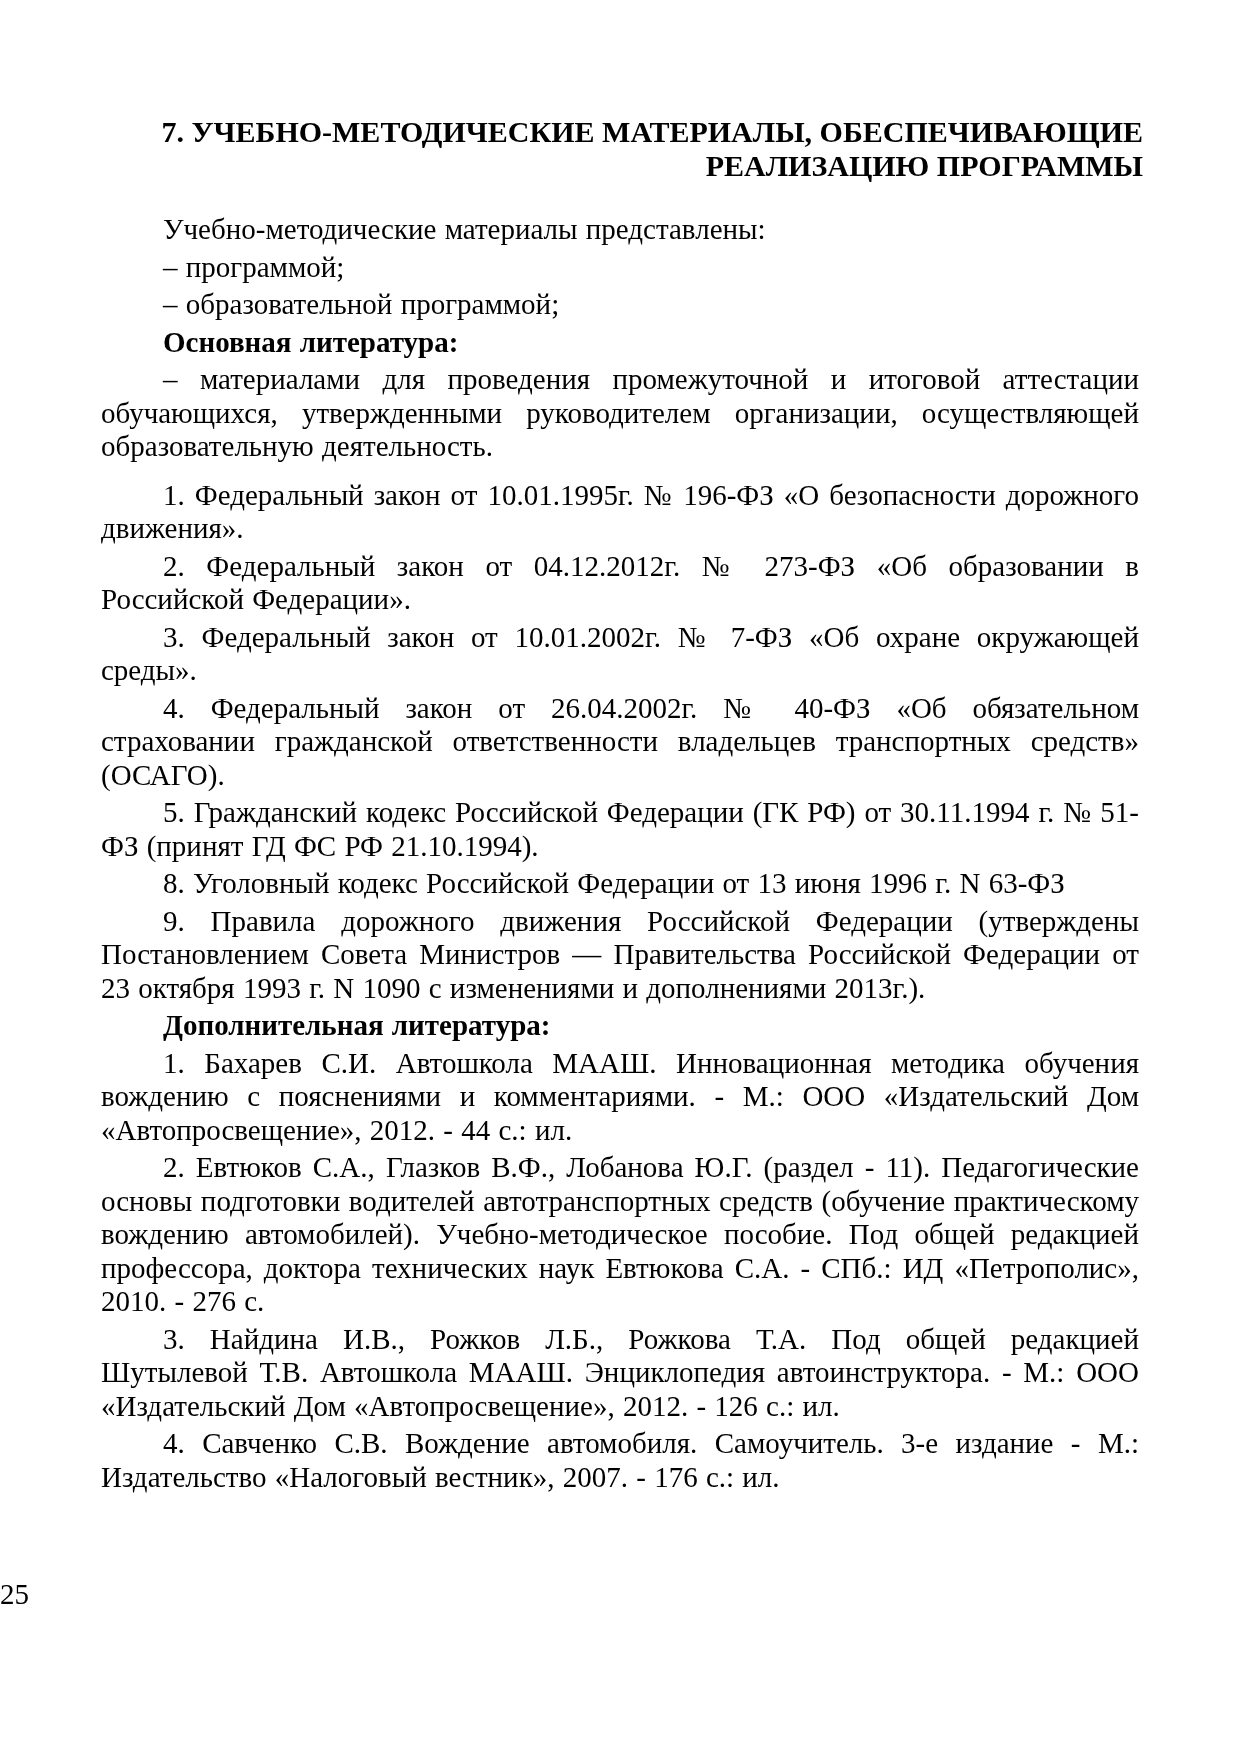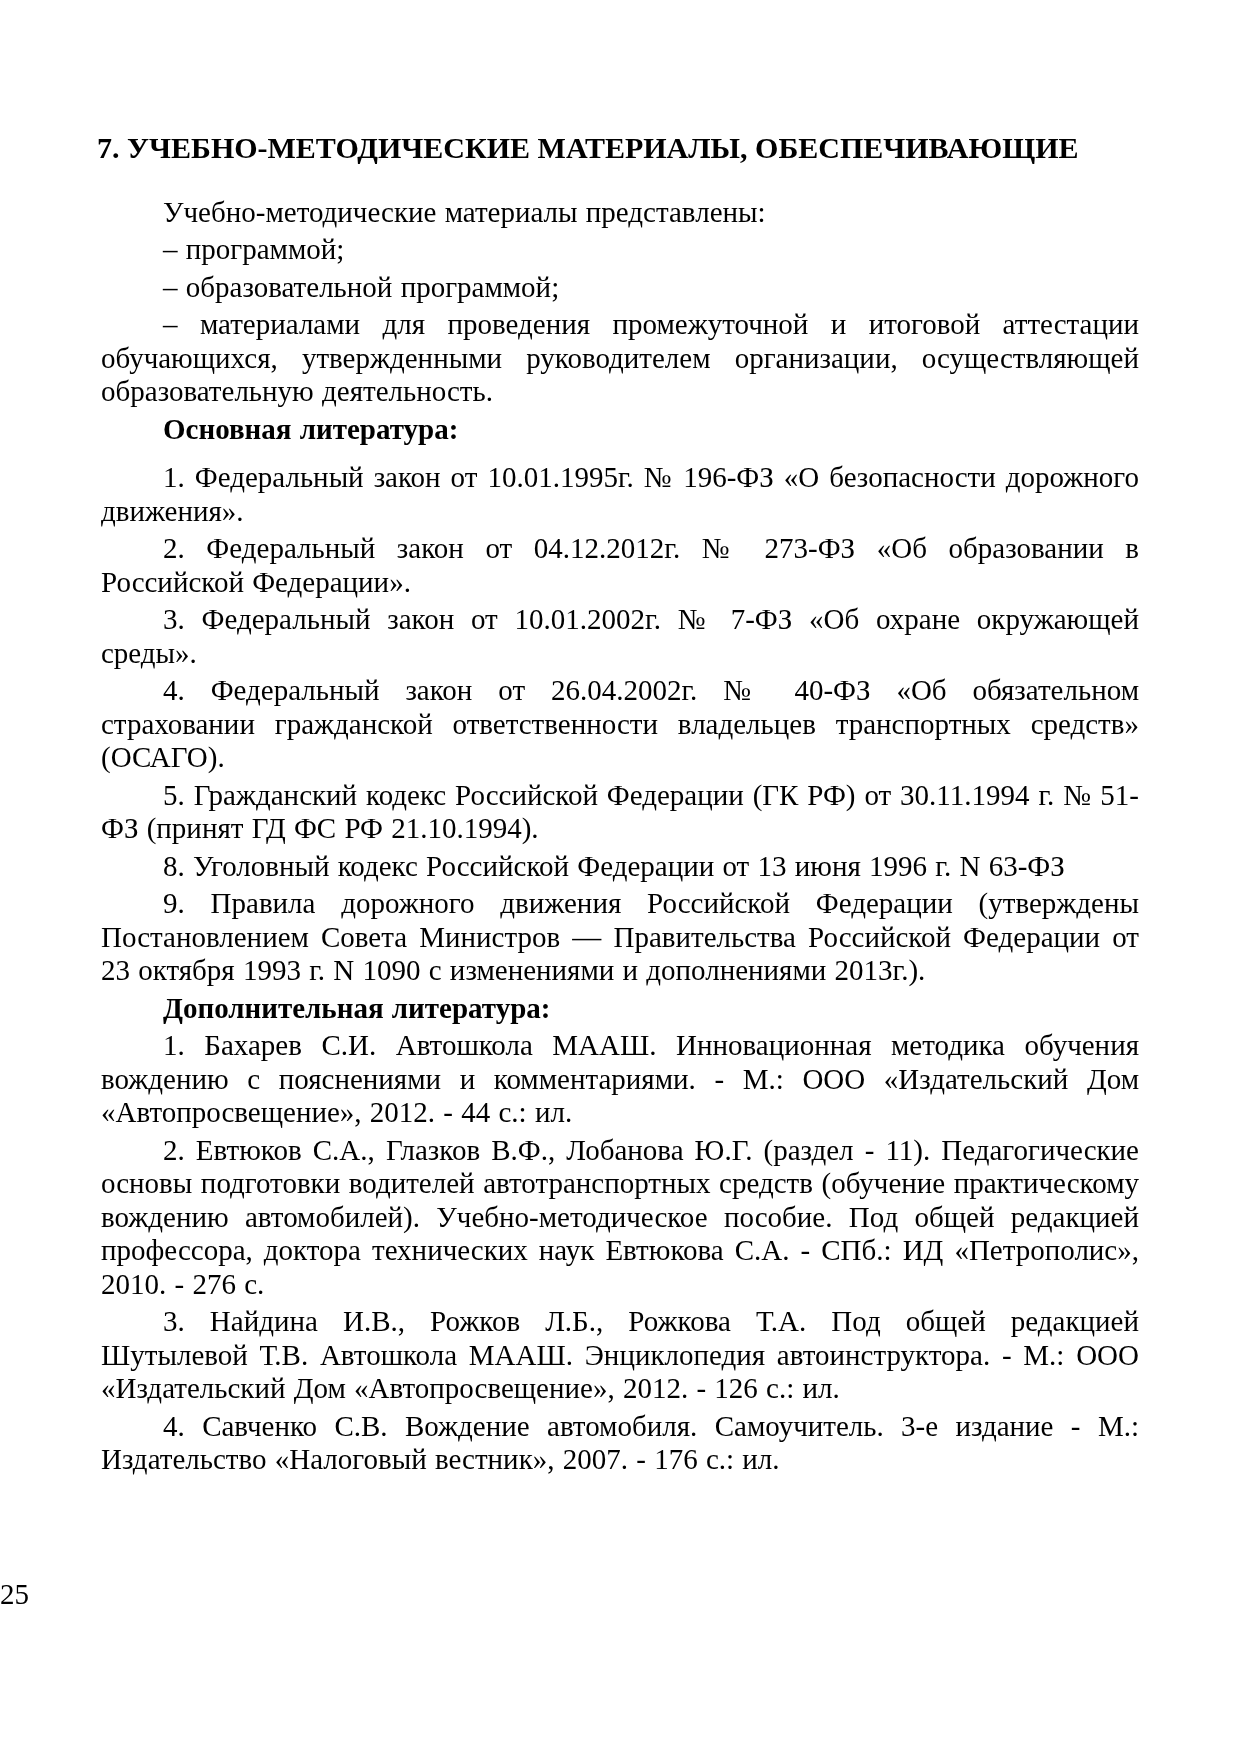--- a/index.html
+++ b/index.html
@@ -19,22 +19,22 @@
   .content {
     position: absolute;
     left: 97px;
     top: 115px;
     width: 1046px;
   }
   .doc-title {
     font-weight: 700;
     font-size: 30px;
     line-height: 33.5px;
-    text-align: left;
-    margin: 16px 0 31px 0;
+    text-align: right;
+    margin: 0 0 31px 0;
   }
   .para {
     font-size: 29px;
     line-height: 33.5px;
     margin: 4px;
     text-align: justify;
     text-indent: 62px;
     hyphens: none;
     word-spacing: 1px;
   }
@@ -56,29 +56,30 @@
   }
 </style>
 </head>
 <body>
 
 <div class="page">
   <div class="content">
 
     <div class="doc-title">
       <div>7. УЧЕБНО-МЕТОДИЧЕСКИЕ МАТЕРИАЛЫ, ОБЕСПЕЧИВАЮЩИЕ</div>
+      <div>РЕАЛИЗАЦИЮ ПРОГРАММЫ</div>
     </div>
 
     <p class="para">Учебно-методические материалы представлены:</p>
 
     <p class="para">– программой;</p>
     <p class="para">– образовательной программой;</p>
+    <p class="para head">Основная литература:</p>
+
     <p class="para">– материалами для проведения промежуточной и итоговой аттестации обучающихся, утвержденными руководителем организации, осуществляющей образовательную деятельность.</p>
-
-    <p class="para head">Основная литература:</p>
 
     <p class="para gap-before">1. Федеральный закон от 10.01.1995г. № 196-ФЗ «О безопасности дорожного движения».</p>
     <p class="para">2. Федеральный закон от 04.12.2012г. № 273-ФЗ «Об образовании в Российской Федерации».</p>
     <p class="para">3. Федеральный закон от 10.01.2002г. № 7-ФЗ «Об охране окружающей среды».</p>
     <p class="para">4. Федеральный закон от 26.04.2002г. № 40-ФЗ «Об обязательном страховании гражданской ответственности владельцев транспортных средств» (ОСАГО).</p>
     <p class="para">5. Гражданский кодекс Российской Федерации (ГК РФ) от 30.11.1994 г. № 51-ФЗ (принят ГД ФС РФ 21.10.1994).</p>
     <p class="para">8. Уголовный кодекс Российской Федерации от 13 июня 1996 г. N 63-ФЗ</p>
     <p class="para">9. Правила дорожного движения Российской Федерации (утверждены Постановлением Совета Министров — Правительства Российской Федерации от 23 октября 1993 г. N 1090 с изменениями и дополнениями 2013г.).</p>
 
     <p class="para head">Дополнительная литература:</p>

